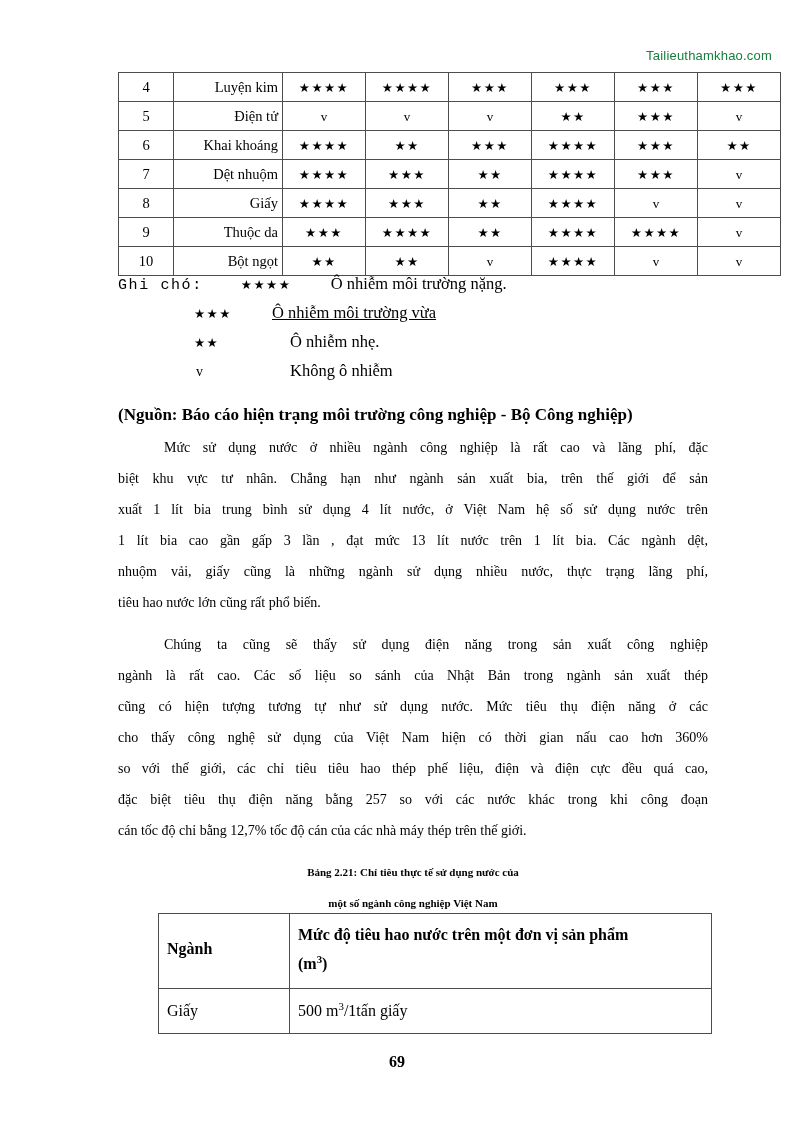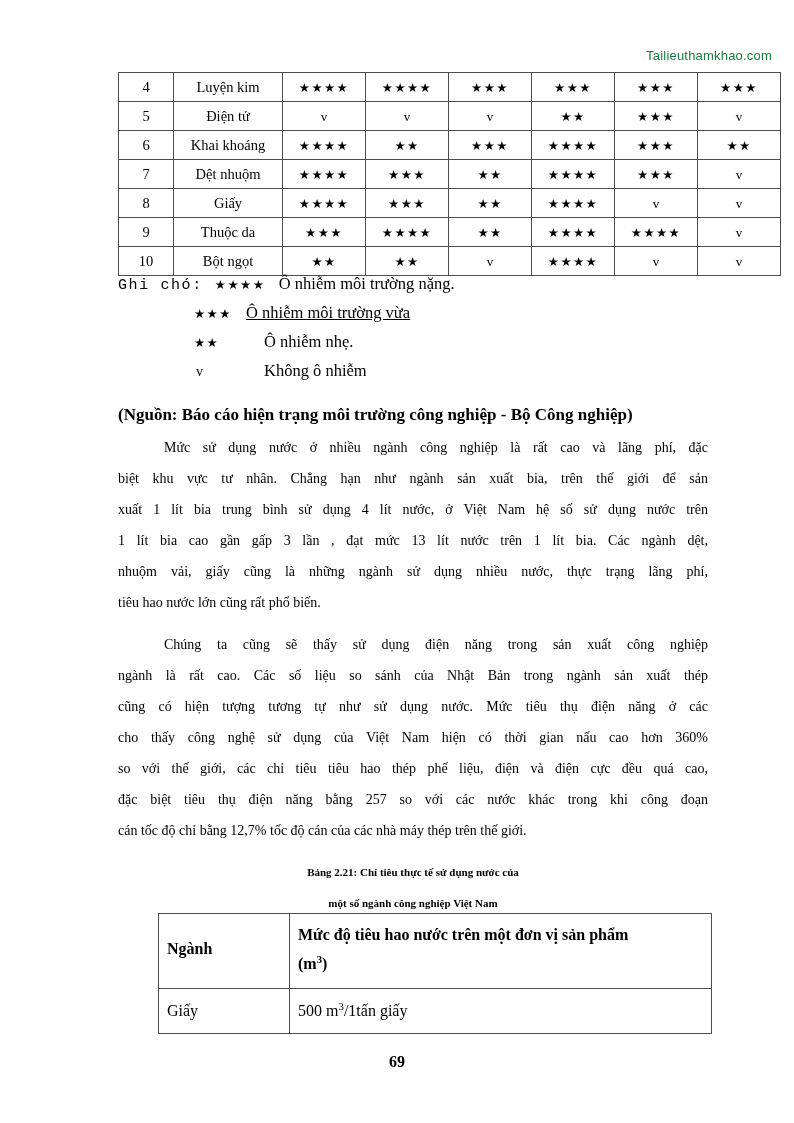--- a/index.html
+++ b/index.html
@@ -43,21 +43,21 @@
     font-size: 14.5px;
   }
   .matrix-table td {
     border: 1px solid #4d4d4d;
     height: 28px;
     padding: 0 4px;
     vertical-align: middle;
     line-height: 1.15;
   }
   .c-num   { width: 46px;  text-align: center; }
-  .c-name  { width: 100px; text-align: center; padding-left: 7px; }
+  .c-name  { width: 100px; text-align: right; padding-left: 7px; }
   .c-mark  { width: 74px;  text-align: center; }
   .marks {
     display: inline-block;
     letter-spacing: 1.4px;
     font-size: 12.5px;
     font-family: "DejaVu Sans", sans-serif;
     line-height: 1;
   }
   .marks.none {
     font-family: "Liberation Serif", serif;
@@ -70,20 +70,21 @@
     position: absolute;
     left: 118px;
     top: 274px;
     width: 590px;
   }
   .legend-row {
     display: flex;
     align-items: baseline;
     height: 29px;
     font-size: 16.5px;
+    gap: 26px;
   }
   .legend-label {
     font-family: "Liberation Mono", "DejaVu Sans Mono", monospace;
     font-size: 15px;
     letter-spacing: 1.6px;
     white-space: nowrap;
   }
   .legend-sym {
     display: inline-block;
     font-family: "DejaVu Sans", sans-serif;

